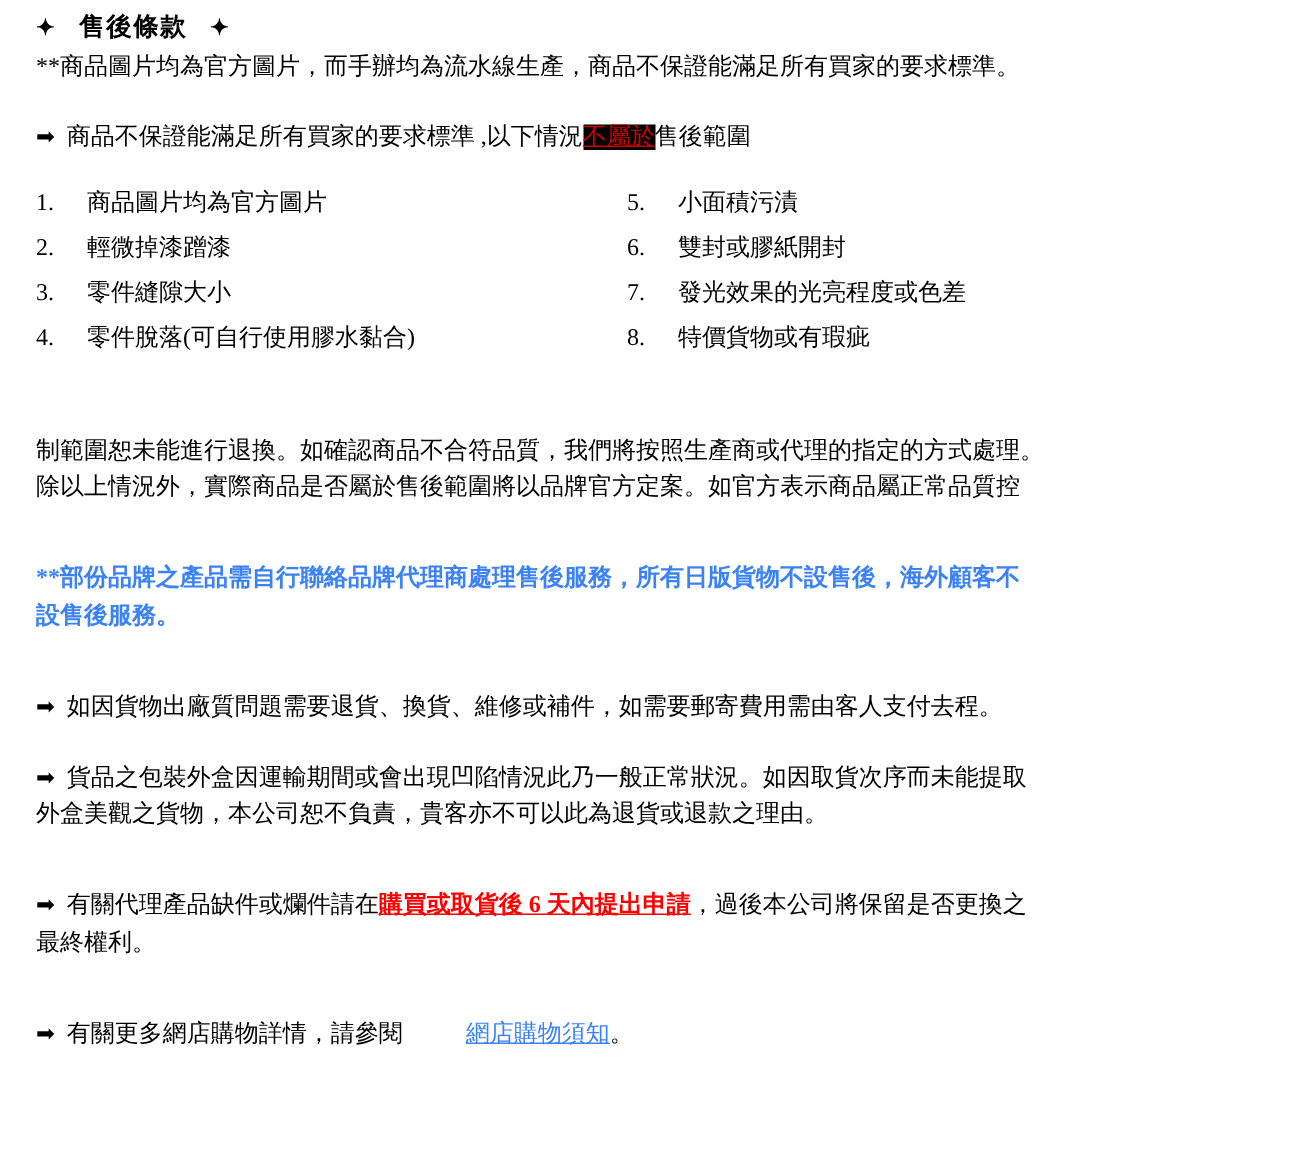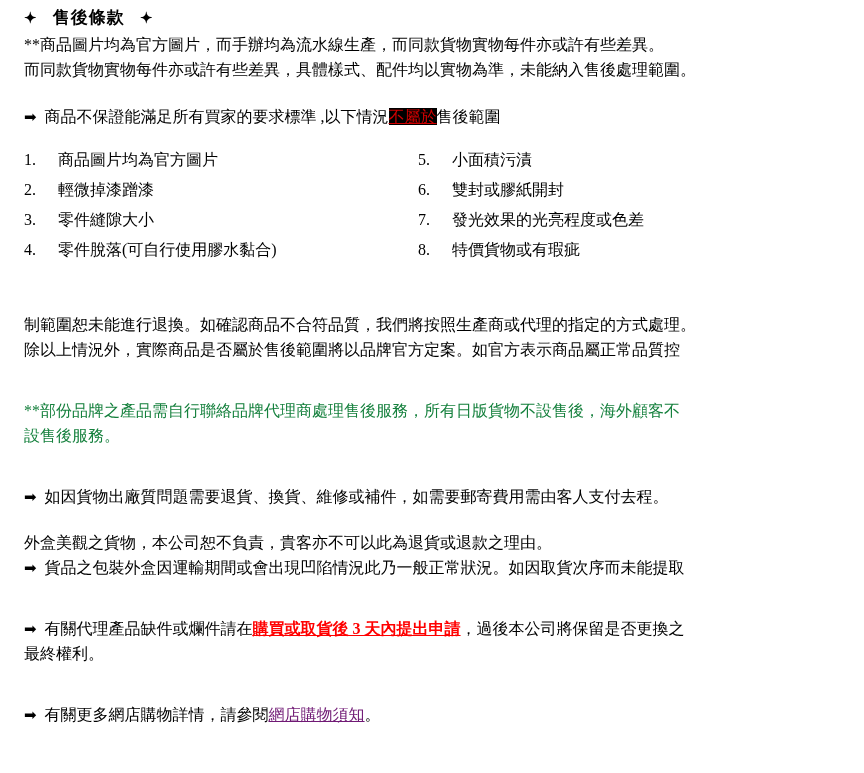--- a/index.html
+++ b/index.html
@@ -48,32 +48,33 @@
     font-family: "DejaVu Sans", sans-serif;
     font-size: 15px;
     margin-right: 8px;
   }
   .hl {
     background: #000000;
     color: #d10000;
     text-decoration: underline;
   }
   .red-bold {
-    color: #15803d;
-    font-weight: normal;
+    color: #3b82f6;
+    font-weight: bold;
   }
   .red-u {
     color: #ff0000;
     font-weight: bold;
     text-decoration: underline;
   }
   .link {
-    color: #701a75;
+    color: #3b82f6;
     text-decoration: underline;
     cursor: pointer;
+    padding-left: 42px;
   }
 
   table.reasons {
     margin: 16px 0 0 24px;
     border-collapse: collapse;
     font-size: 16px;
   }
   table.reasons td {
     padding: 3px 0;
     vertical-align: top;
@@ -100,22 +101,21 @@
 <body>
 
 <div class="page">
 
   <div class="title-line">
     <span class="diamond">✦</span>
     <span class="title-text">售後條款</span>
     <span class="diamond">✦</span>
   </div>
 
-  <p class="block">**商品圖片均為官方圖片，而手辦均為流水線生產，而同款貨物實物每件亦或許有些差異。</p>
-  <p class="block">而同款貨物實物每件亦或許有些差異，具體樣式、配件均以實物為準，未能納入售後處理範圍。</p>
+  <p class="block">**商品圖片均為官方圖片，而手辦均為流水線生產，商品不保證能滿足所有買家的要求標準。</p>
 
   <div class="spacer-md"></div>
 
   <p class="block">
     <span class="arrow">➡</span><span>商品不保證能滿足所有買家的要求標準  ,以下情況</span><span class="hl">不屬於</span><span>售後範圍</span>
   </p>
 
   <table class="reasons">
     <tbody>
         <tr>
@@ -159,30 +159,30 @@
 
   <div class="spacer-md"></div>
   <div class="spacer-sm"></div>
 
   <p class="block">
     <span class="arrow">➡</span><span>如因貨物出廠質問題需要退貨、換貨、維修或補件，如需要郵寄費用需由客人支付去程。</span>
   </p>
 
   <div class="spacer-md"></div>
 
-  <p class="block">外盒美觀之貨物，本公司恕不負責，貴客亦不可以此為退貨或退款之理由。</p>
   <p class="block">
     <span class="arrow">➡</span><span>貨品之包裝外盒因運輸期間或會出現凹陷情況此乃一般正常狀況。如因取貨次序而未能提取</span>
   </p>
+  <p class="block">外盒美觀之貨物，本公司恕不負責，貴客亦不可以此為退貨或退款之理由。</p>
 
   <div class="spacer-md"></div>
   <div class="spacer-sm"></div>
 
   <p class="block">
-    <span class="arrow">➡</span><span>有關代理產品缺件或爛件請在</span><span class="red-u">購買或取貨後 3 天內提出申請</span><span>，過後本公司將保留是否更換之</span>
+    <span class="arrow">➡</span><span>有關代理產品缺件或爛件請在</span><span class="red-u">購買或取貨後 6 天內提出申請</span><span>，過後本公司將保留是否更換之</span>
   </p>
   <p class="block">最終權利。</p>
 
   <div class="spacer-md"></div>
   <div class="spacer-sm"></div>
 
   <p class="block">
     <span class="arrow">➡</span><span>有關更多網店購物詳情，請參閱</span><a class="link">網店購物須知</a><span>。</span>
   </p>
 

